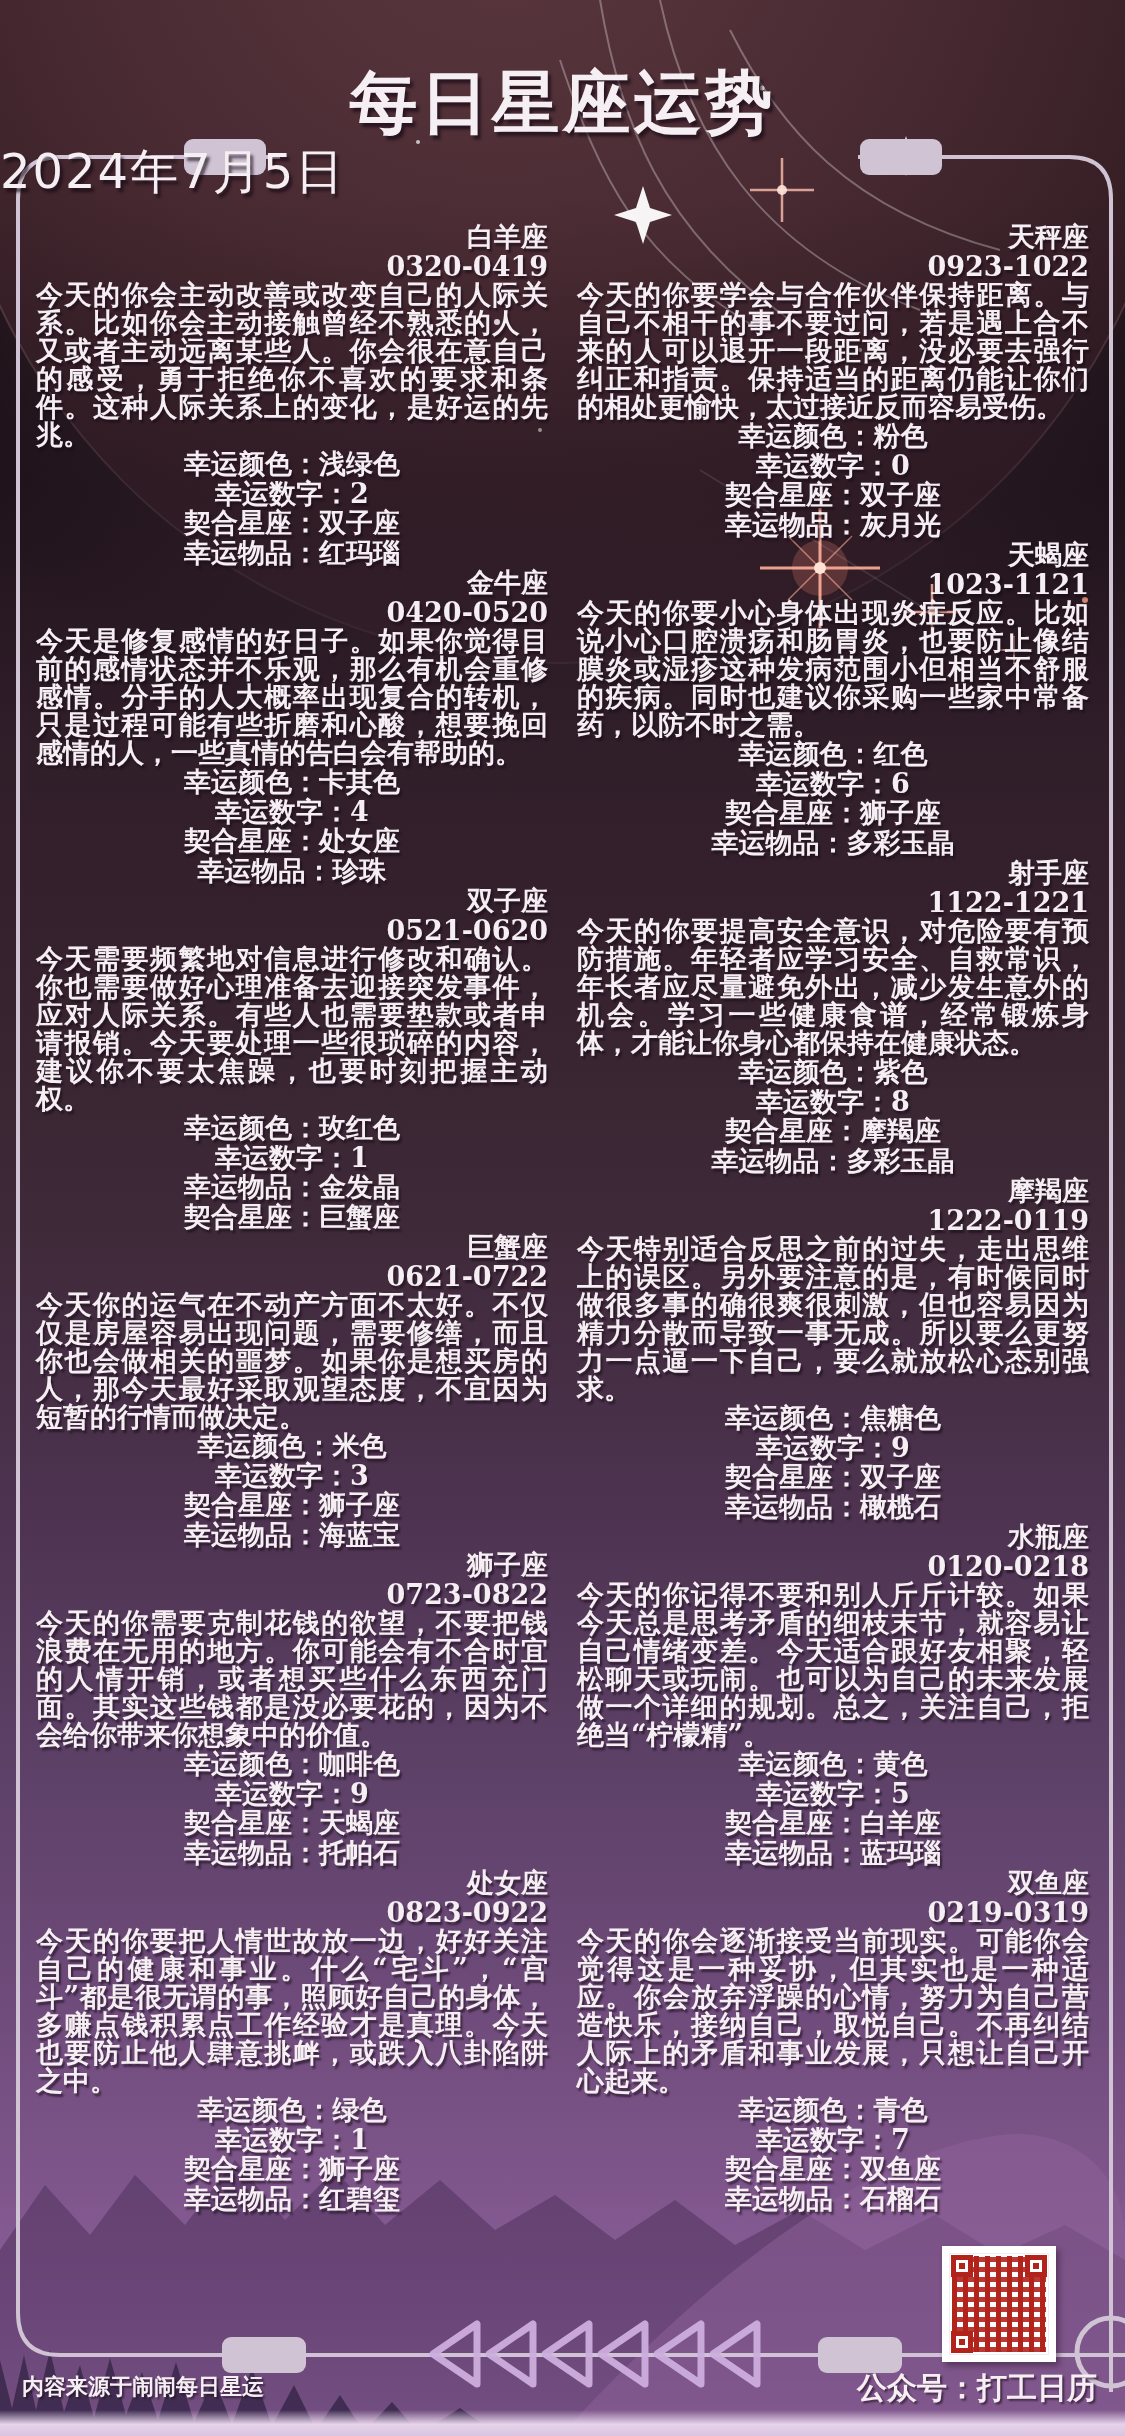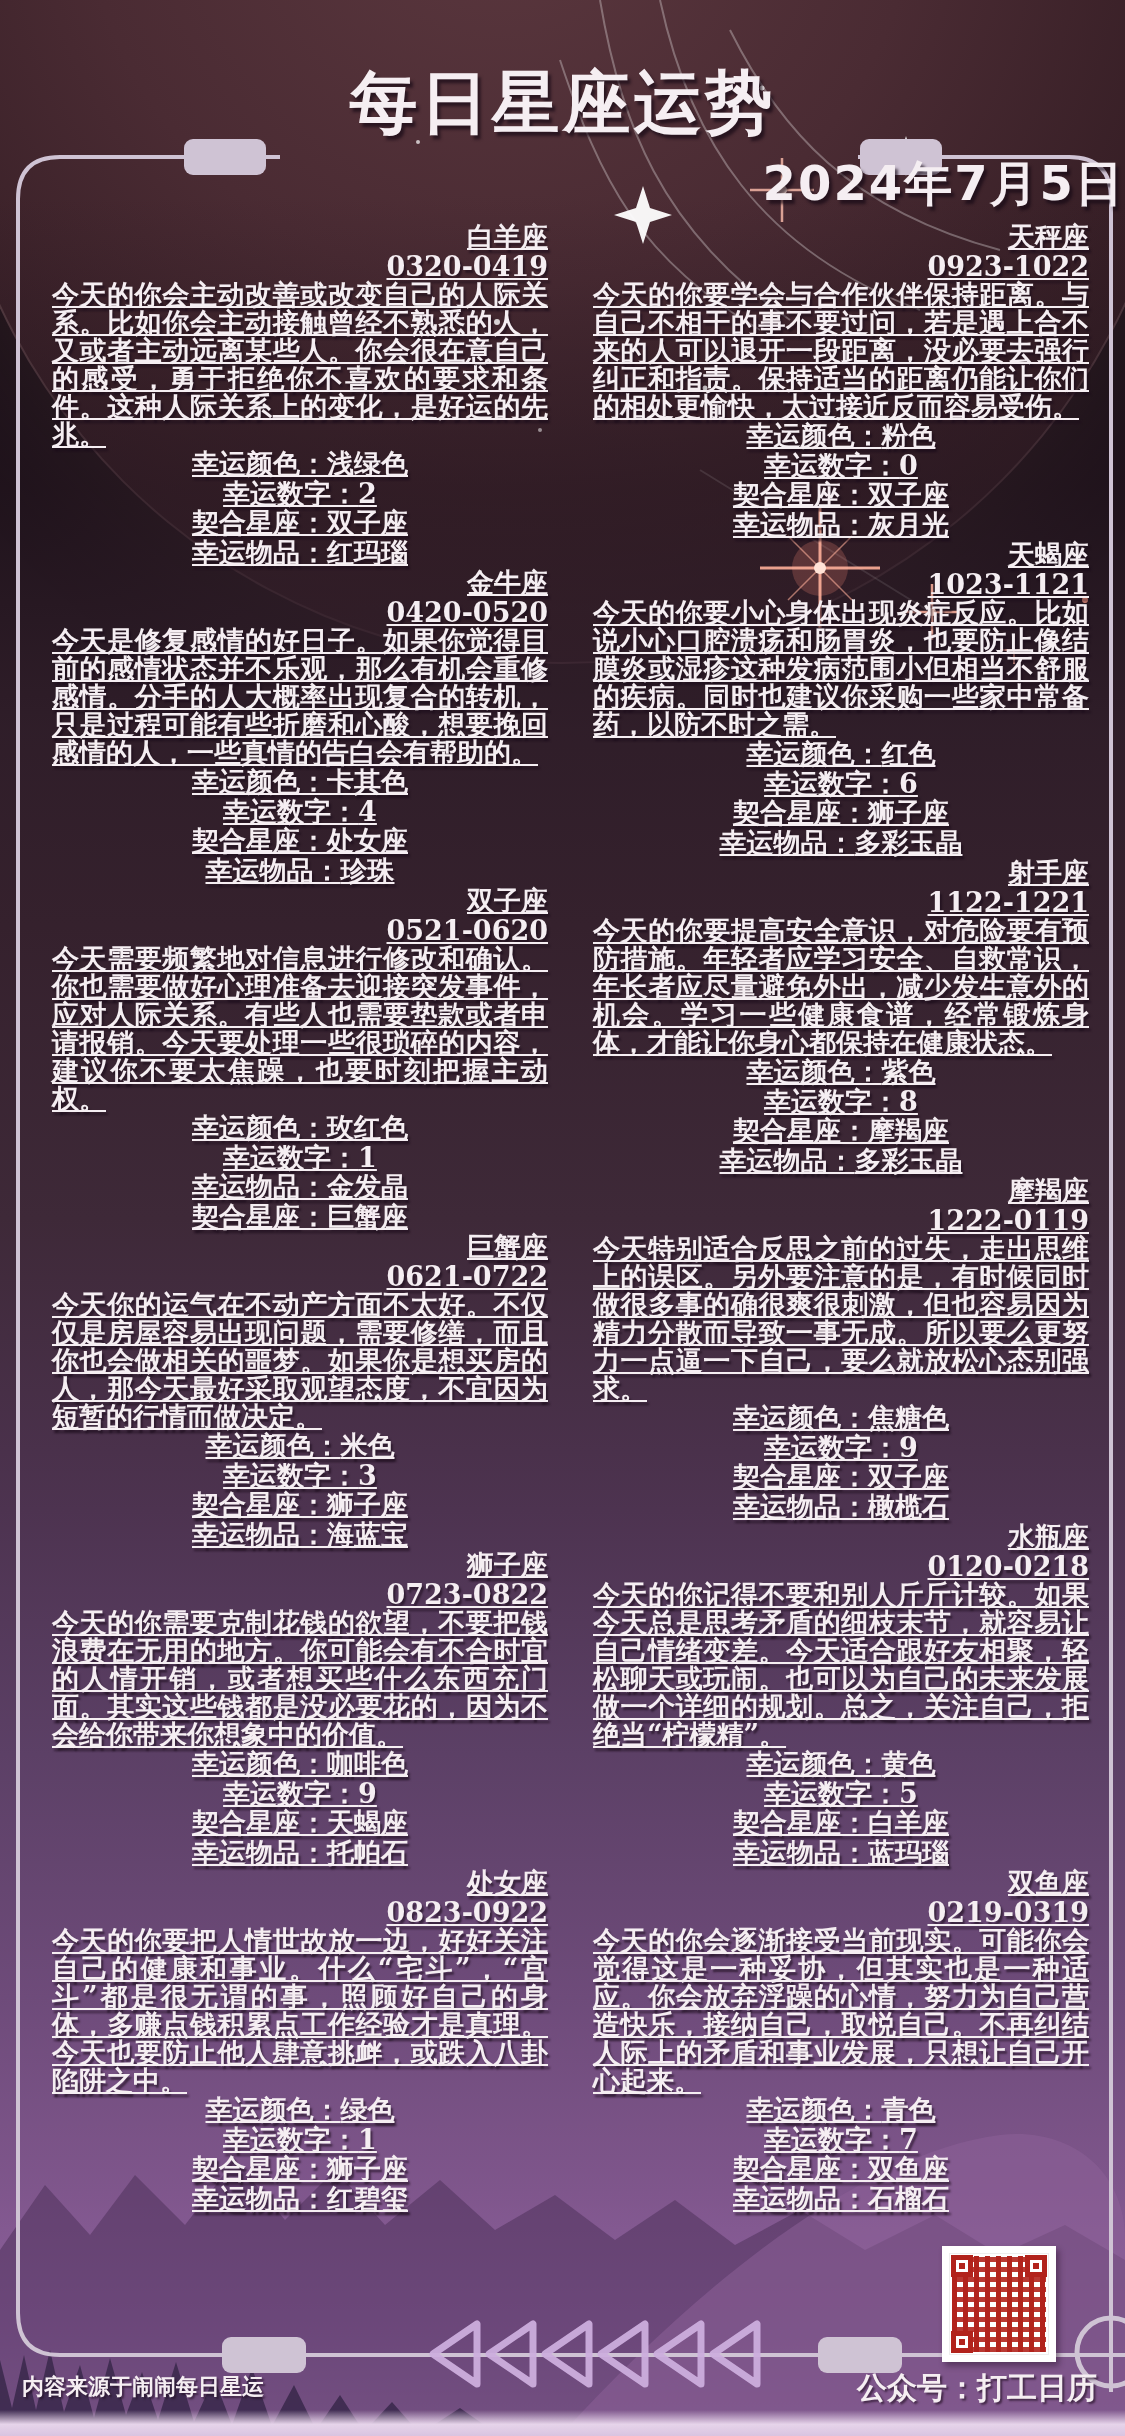--- a/index.html
+++ b/index.html
@@ -17,27 +17,27 @@
       rgba(40,24,34,0.55) 20%, rgba(51,32,44,0.88) 30%,
       #35212d 38%, #3e2938 50%, #4d3350 62%, #5c4066 72%,
       #6e4b7a 82%, #7f568c 90%, #8f62a0 96%, #9e73ae 100%);}
   .bottom-strip{position:absolute;left:0;right:0;bottom:0;height:26px;
     background:linear-gradient(180deg, rgba(230,212,234,0) 0%, #e6d4ea 55%, #d9c3e0 100%);z-index:6;}
   svg.decor{position:absolute;inset:0;z-index:3;pointer-events:none;}
   
   .hdr-title{position:absolute;top:12px;left:0;width:100%;text-align:center;z-index:5;
     font-family:"DejaVu Sans","Liberation Sans",sans-serif;font-weight:900;font-size:68px;letter-spacing:3px;
     text-shadow:3px 4px 3px rgba(20,8,20,0.65);}
-  .hdr-date{position:absolute;top:152px;left:0;width:100%;text-align:right;z-index:5;
-    font-family:"DejaVu Sans","Liberation Sans",sans-serif;font-weight:700;font-size:48px;letter-spacing:2px;
+  .hdr-date{position:absolute;top:140px;left:0;width:100%;text-align:left;z-index:5;
+    font-family:"DejaVu Sans","Liberation Sans",sans-serif;font-weight:400;font-size:48px;letter-spacing:2px;
     text-shadow:3px 4px 3px rgba(20,8,20,0.65);}
   
   .col{position:absolute;top:222px;width:512px;z-index:5;}
   #col-left{left:36px;} #col-right{left:577px;}
-  .sign{margin:0 0 1px 16px;text-decoration:underline;}
+  .sign{margin:0 0 1px 0;}
   .sign-name,.sign-dates{text-align:right;font-weight:700;font-size:27px;line-height:29.5px;margin:0;
     text-shadow:2px 3px 2px rgba(25,10,25,0.6);}
   .sign-text{margin:0;text-align:justify;font-weight:700;font-size:27px;line-height:28px;
     text-shadow:2px 3px 2px rgba(25,10,25,0.6);}
   .sign-info{font-weight:700;font-size:27px;line-height:29.5px;text-shadow:2px 3px 2px rgba(25,10,25,0.6);text-align:center;}
   
   .foot-src{position:absolute;left:22px;top:2372px;z-index:7;font-size:22px;font-weight:700;
     text-shadow:2px 2px 2px rgba(30,12,30,0.6);}
   .foot-account{position:absolute;right:28px;top:2368px;z-index:7;font-size:30px;font-weight:700;
     text-shadow:2px 2px 2px rgba(30,12,30,0.6);}

